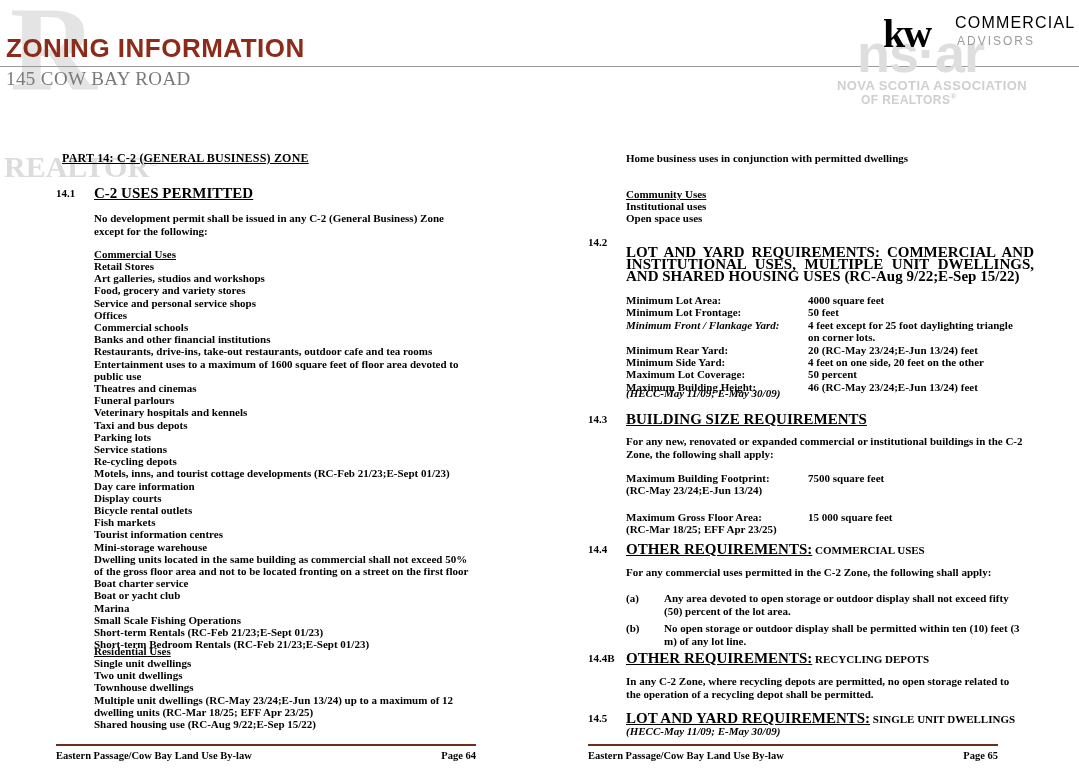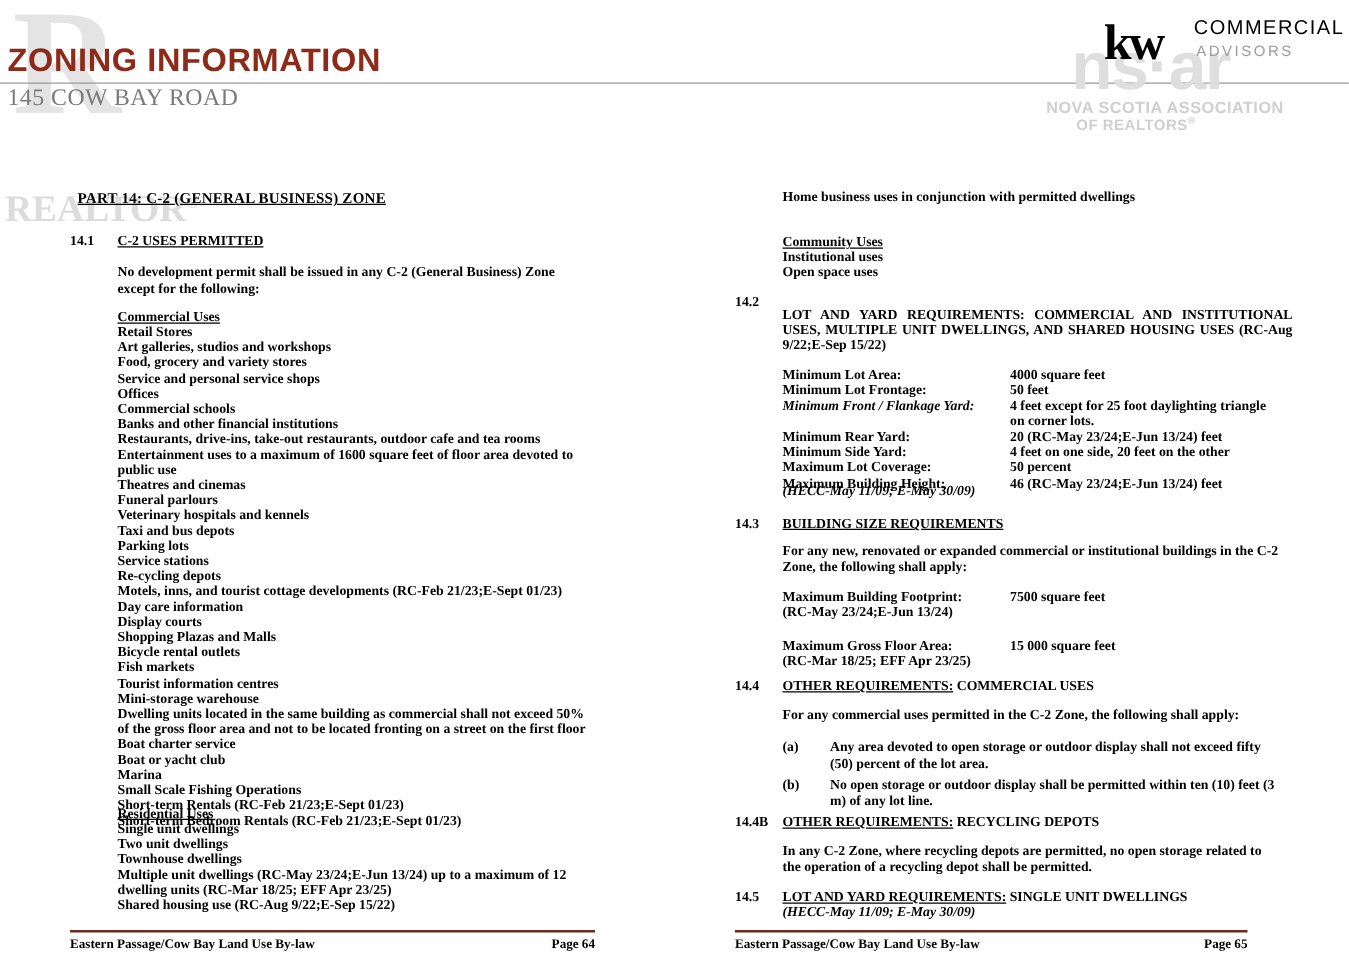--- a/index.html
+++ b/index.html
@@ -173,21 +173,21 @@
 
   .heading {
     font-weight: bold;
     text-decoration: underline;
     font-size: 12px;
     letter-spacing: 0.2px;
   }
   .sect-title {
     font-weight: bold;
     text-decoration: underline;
-    font-size: 11px;
+    font-size: 15px;
   }
   .list {
     font-weight: bold;
     font-size: 11px;
     line-height: 12.2px;
   }
   .list div { white-space: normal; }
   .para {
     font-weight: bold;
     font-size: 11px;
@@ -290,21 +290,20 @@
       <div>Theatres and cinemas</div>
       <div>Funeral parlours</div>
       <div>Veterinary hospitals and kennels</div>
       <div>Taxi and bus depots</div>
       <div>Parking lots</div>
       <div>Service stations</div>
       <div>Re-cycling depots</div>
       <div>Motels, inns, and tourist cottage developments (RC-Feb 21/23;E-Sept 01/23)</div>
       <div>Day care information</div>
       <div>Display courts</div>
-      <div>Shopping Plazas and Malls</div>
       <div>Bicycle rental outlets</div>
       <div>Fish markets</div>
       <div>Tourist information centres</div>
       <div>Mini-storage warehouse</div>
       <div>Dwelling units located in the same building as commercial shall not exceed 50% of the gross floor area and not to be located fronting on a street on the first floor</div>
       <div>Boat charter service</div>
       <div>Boat or yacht club</div>
       <div>Marina</div>
       <div>Small Scale Fishing Operations</div>
       <div>Short-term Rentals (RC-Feb 21/23;E-Sept 01/23)</div>

